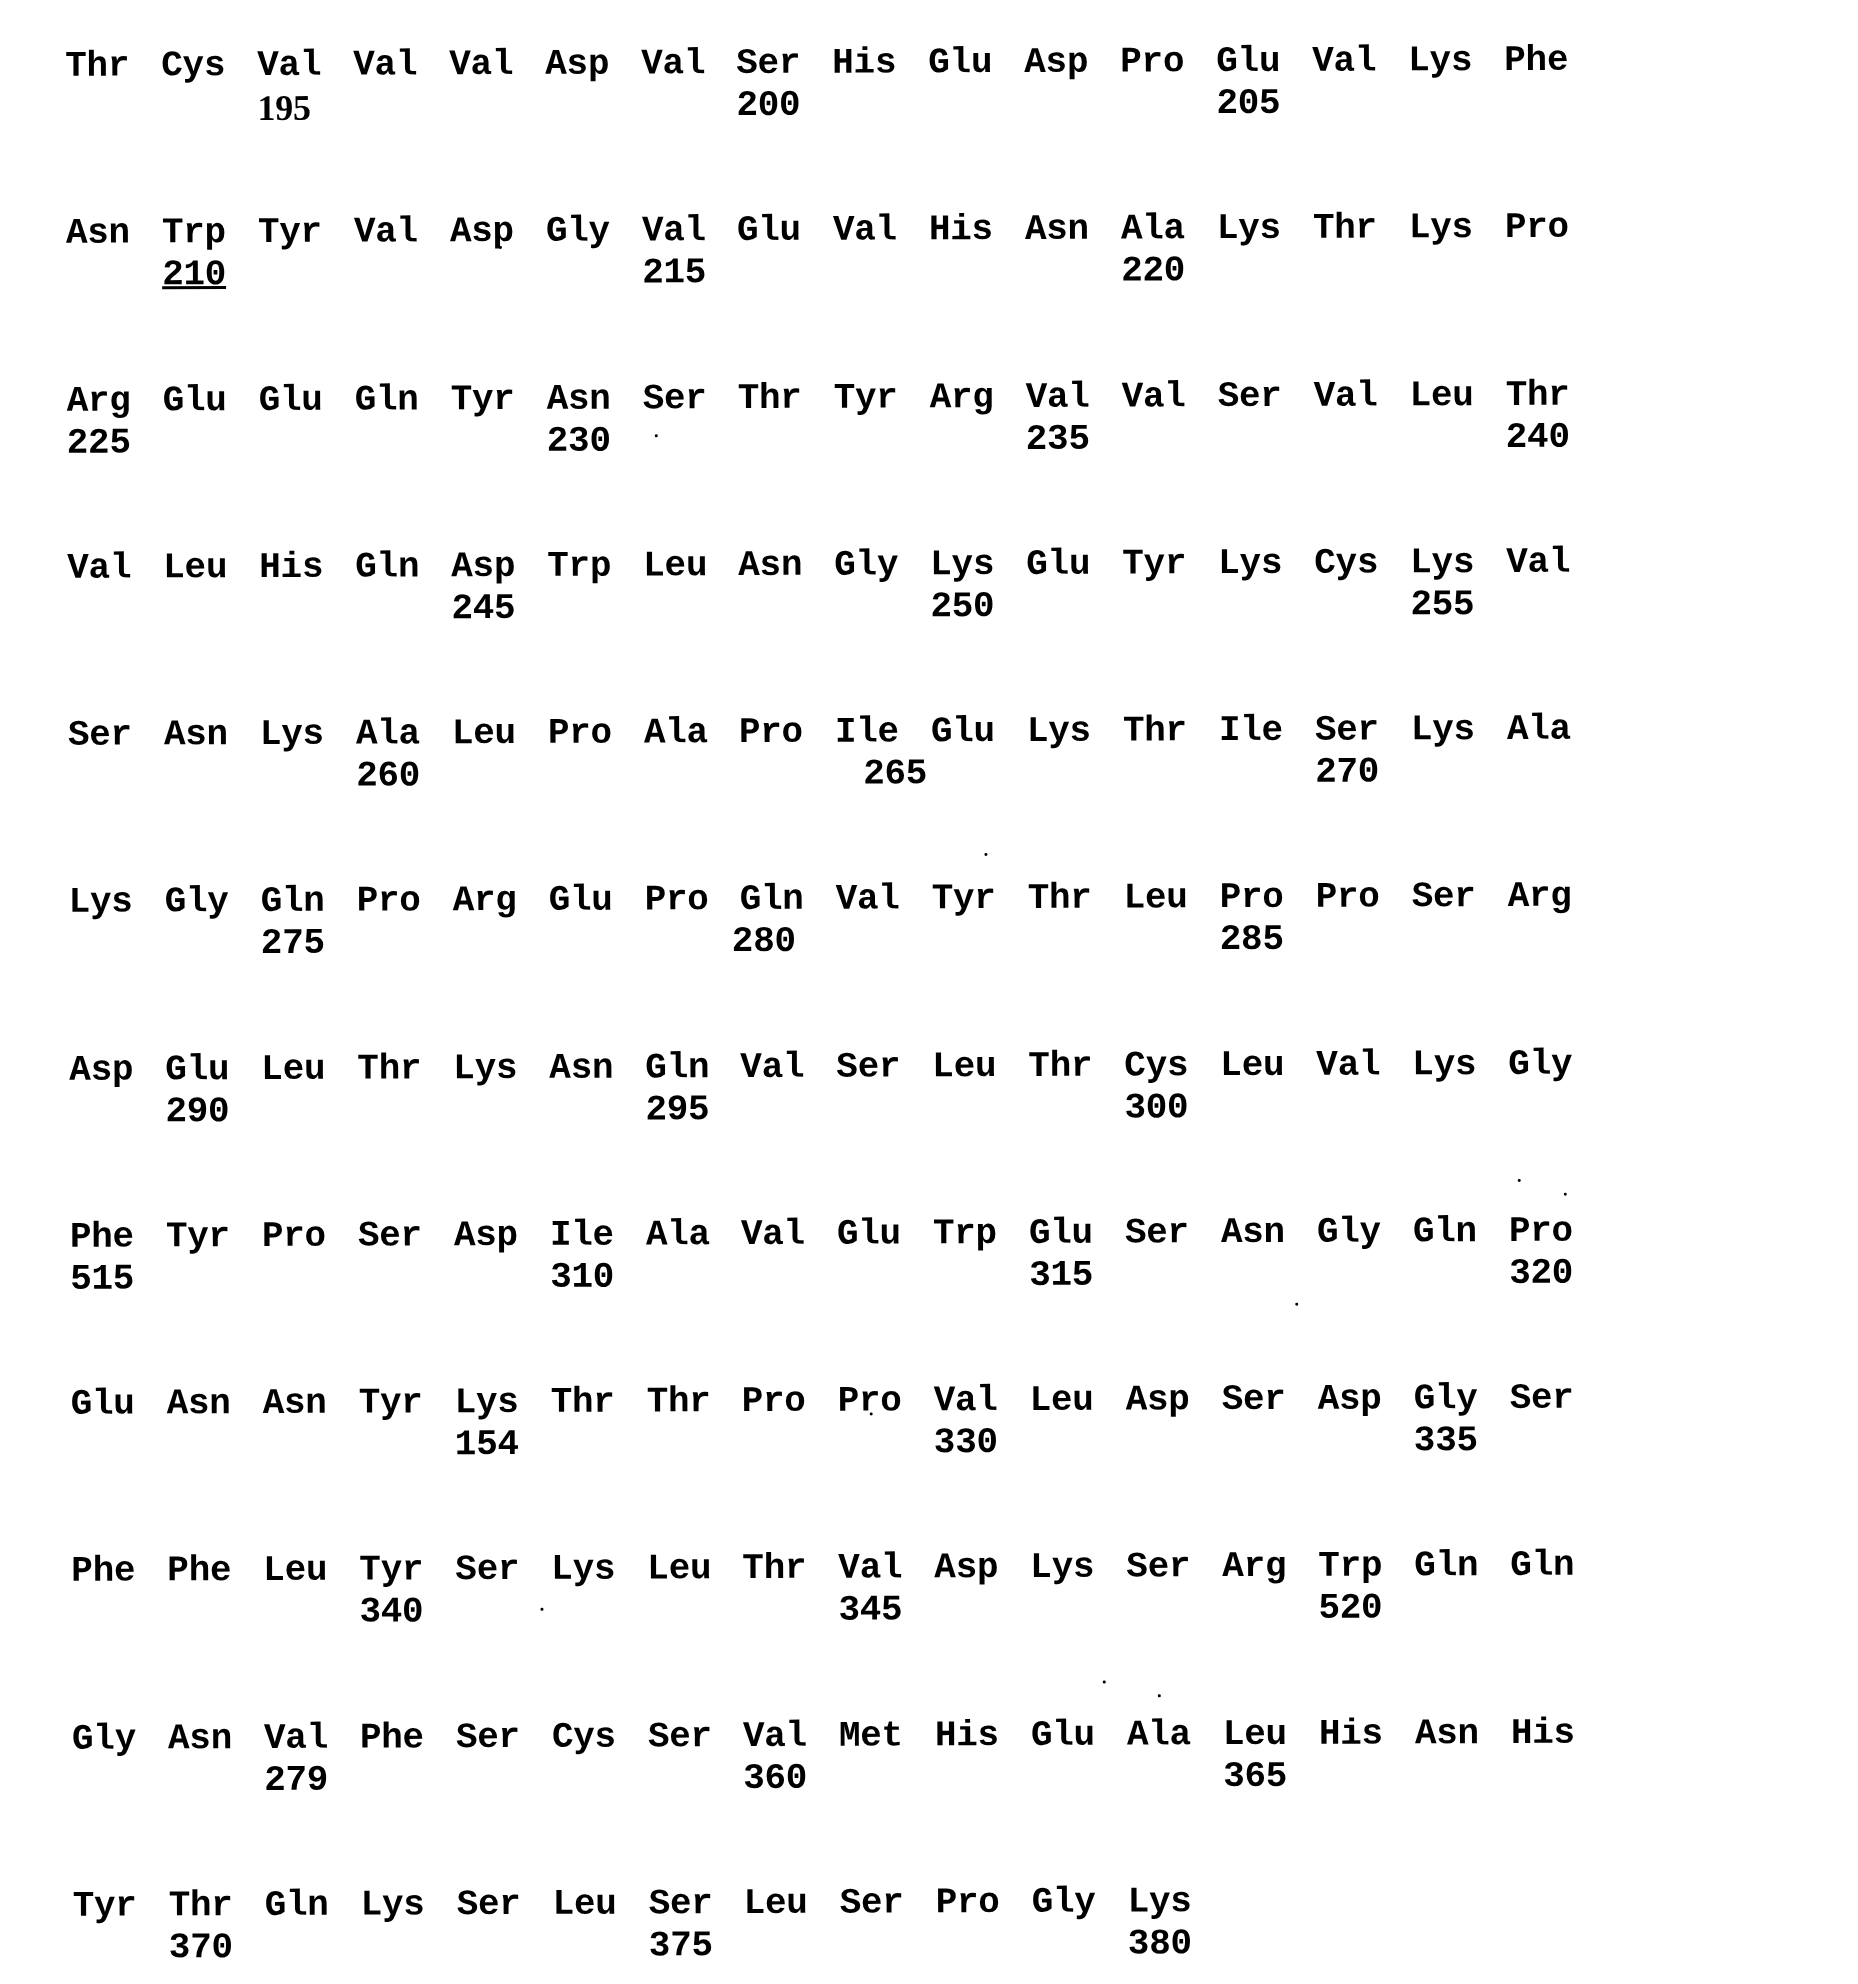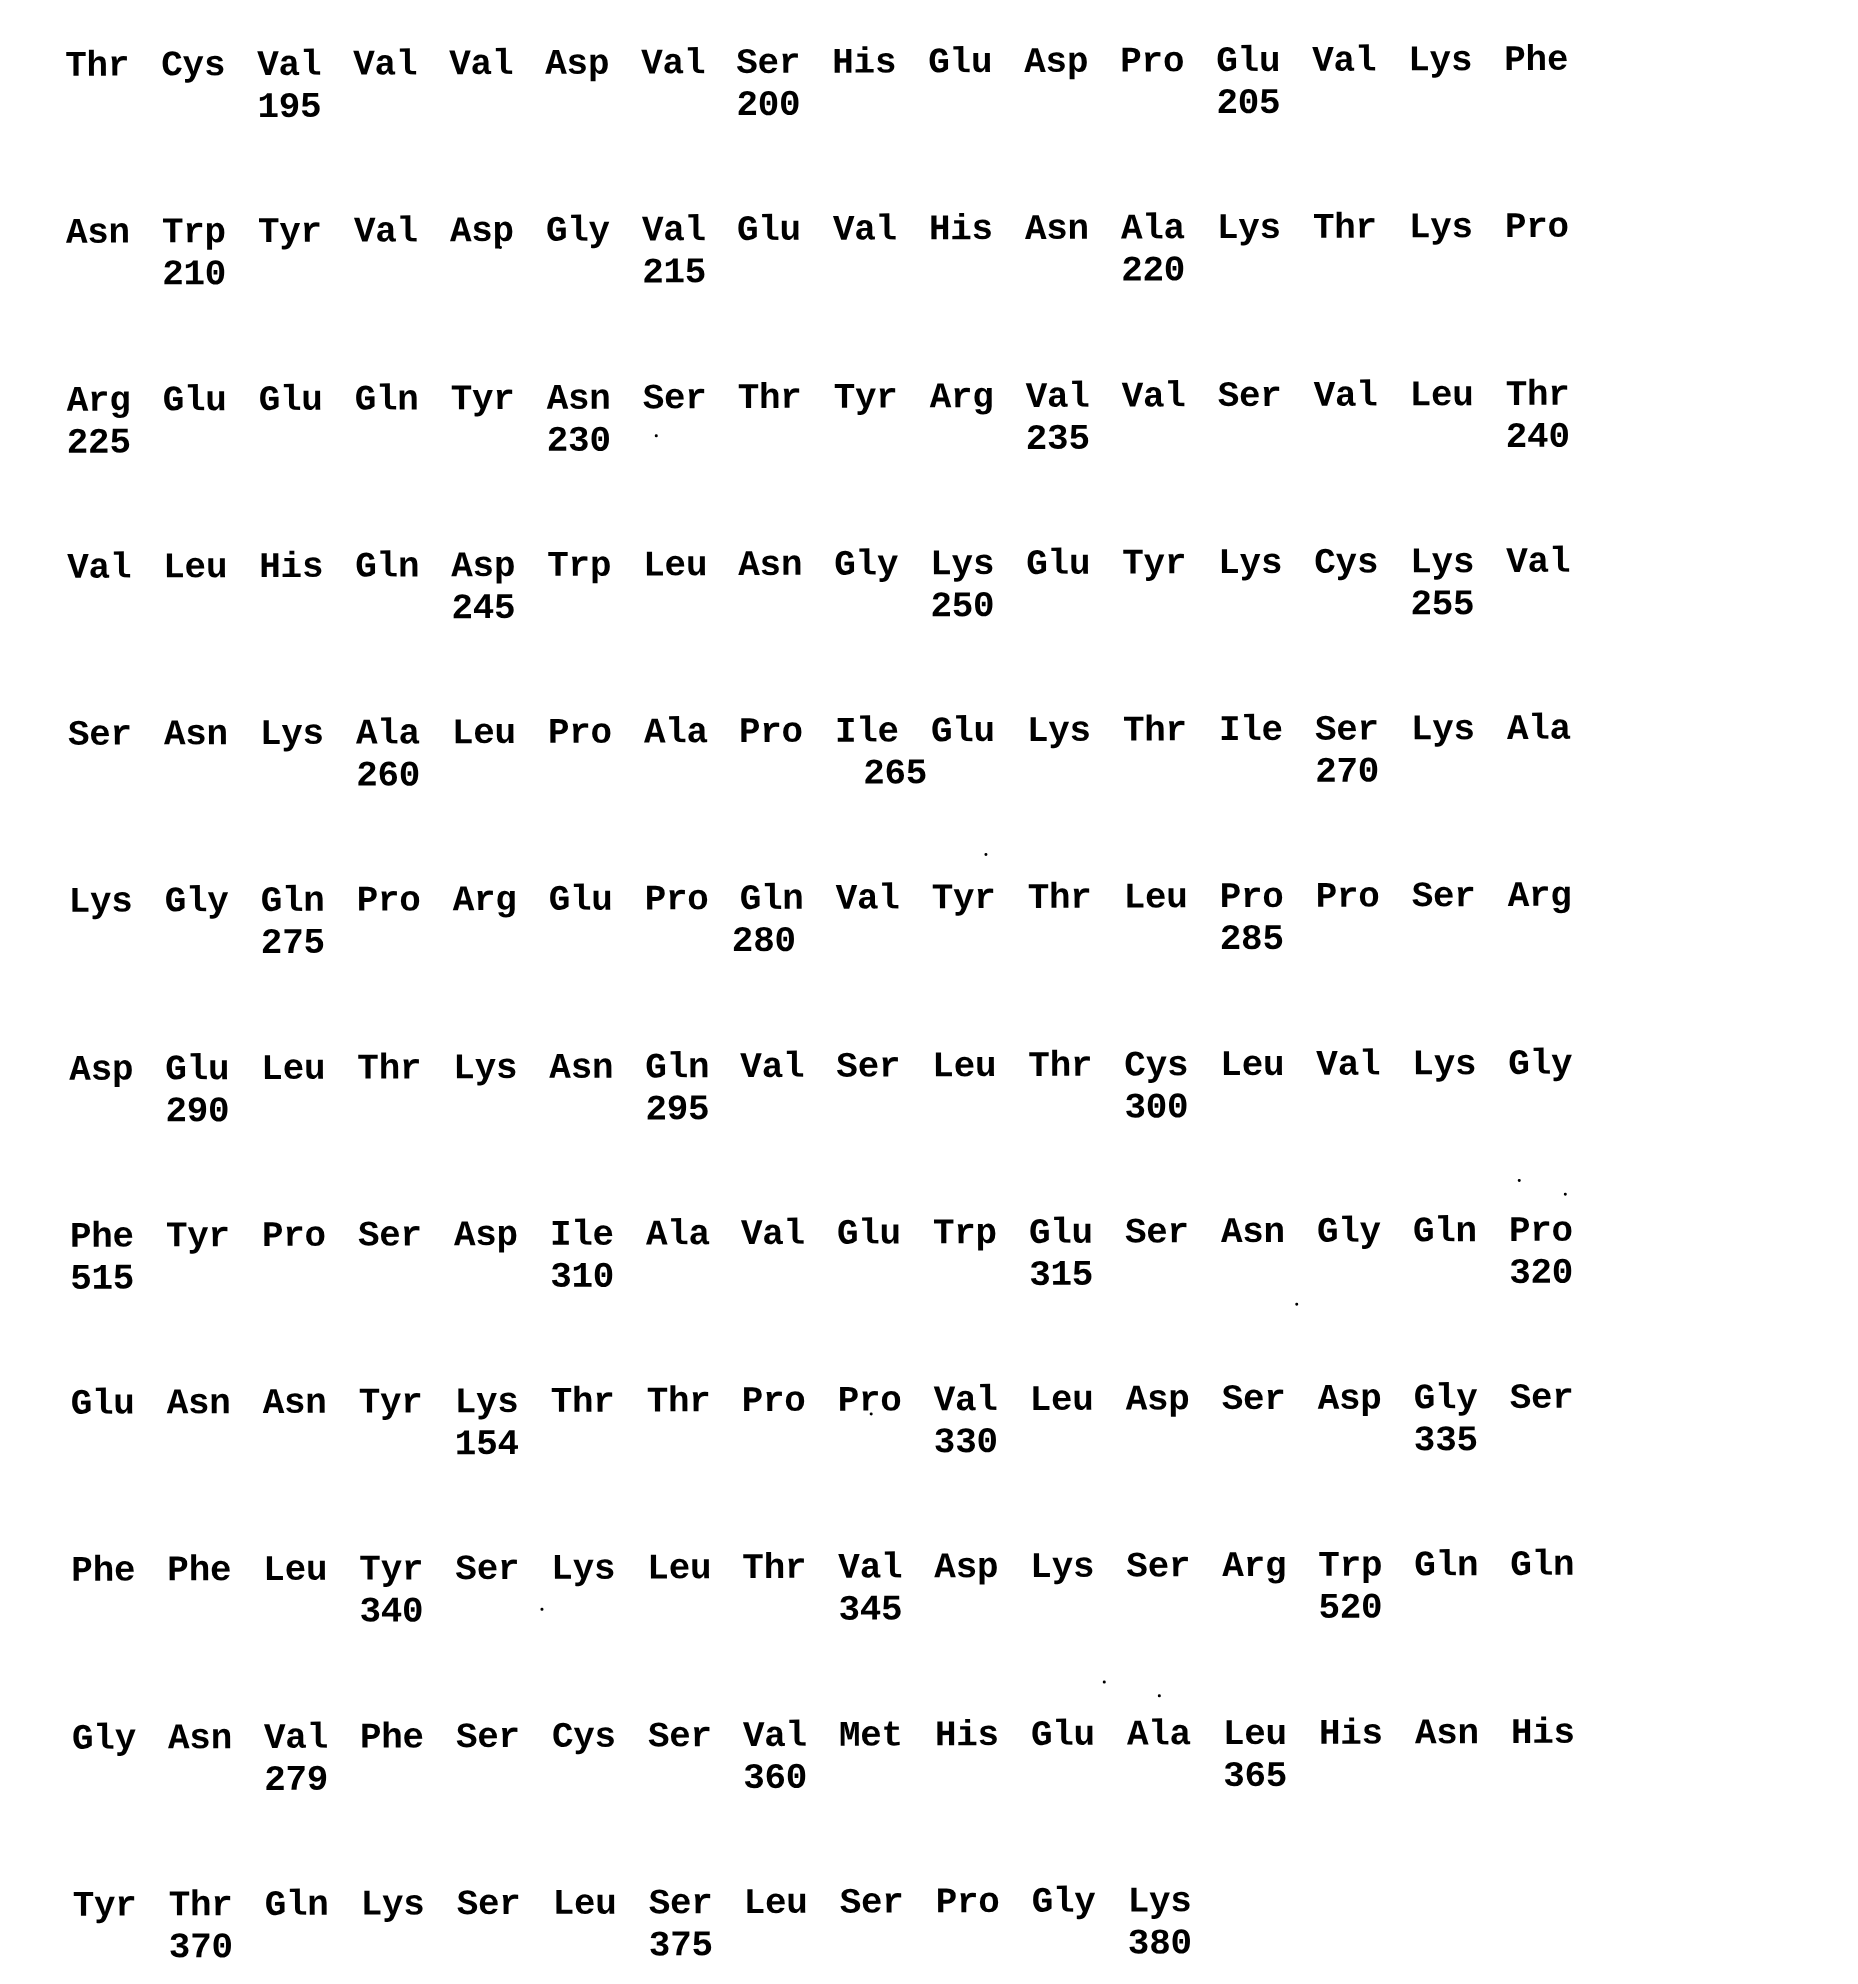--- a/index.html
+++ b/index.html
@@ -62,42 +62,42 @@
       <span class="res" style="left: 641px;">Val</span>
       <span class="res" style="left: 736px;">Ser</span>
       <span class="res" style="left: 832px;">His</span>
       <span class="res" style="left: 928px;">Glu</span>
       <span class="res" style="left: 1024px;">Asp</span>
       <span class="res" style="left: 1120px;">Pro</span>
       <span class="res" style="left: 1216px;">Glu</span>
       <span class="res" style="left: 1312px;">Val</span>
       <span class="res" style="left: 1408px;">Lys</span>
       <span class="res" style="left: 1504px;">Phe</span>
-      <span class="num" style="left: 257px;">195</span>
+      <span class="num" style="left: 257px; font-family: Liberation Serif, serif;">195</span>
       <span class="num" style="left: 736px;">200</span>
       <span class="num" style="left: 1216px;">205</span>
     </div>
     <div class="seq-block" style="top: 216px;">
       <span class="res" style="left: 65px;">Asn</span>
       <span class="res" style="left: 161px;">Trp</span>
       <span class="res" style="left: 257px;">Tyr</span>
       <span class="res" style="left: 353px;">Val</span>
       <span class="res" style="left: 449px;">Asp</span>
       <span class="res" style="left: 545px;">Gly</span>
       <span class="res" style="left: 641px;">Val</span>
       <span class="res" style="left: 736px;">Glu</span>
       <span class="res" style="left: 832px;">Val</span>
       <span class="res" style="left: 928px;">His</span>
       <span class="res" style="left: 1024px;">Asn</span>
       <span class="res" style="left: 1120px;">Ala</span>
       <span class="res" style="left: 1216px;">Lys</span>
       <span class="res" style="left: 1312px;">Thr</span>
       <span class="res" style="left: 1408px;">Lys</span>
       <span class="res" style="left: 1504px;">Pro</span>
-      <span class="num" style="left: 161px;">210</span>
+      <span class="num" style="left: 161px; text-decoration: underline;">210</span>
       <span class="num" style="left: 641px;">215</span>
       <span class="num" style="left: 1120px;">220</span>
     </div>
     <div class="seq-block" style="top: 384px;">
       <span class="res" style="left: 65px;">Arg</span>
       <span class="res" style="left: 161px;">Glu</span>
       <span class="res" style="left: 257px;">Glu</span>
       <span class="res" style="left: 353px;">Gln</span>
       <span class="res" style="left: 449px;">Tyr</span>
       <span class="res" style="left: 545px;">Asn</span>

